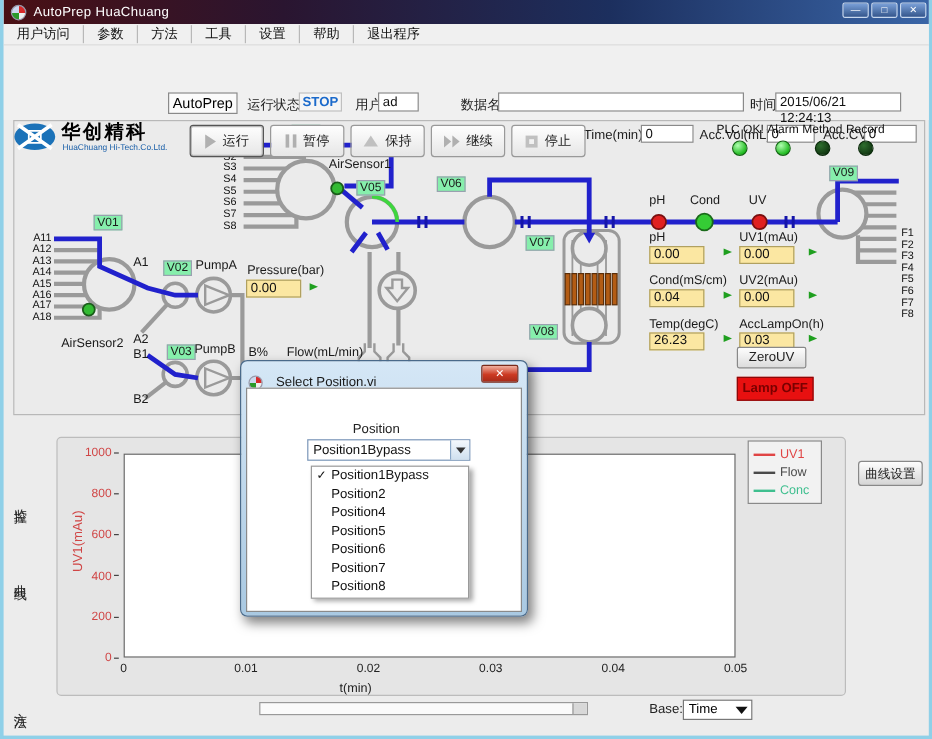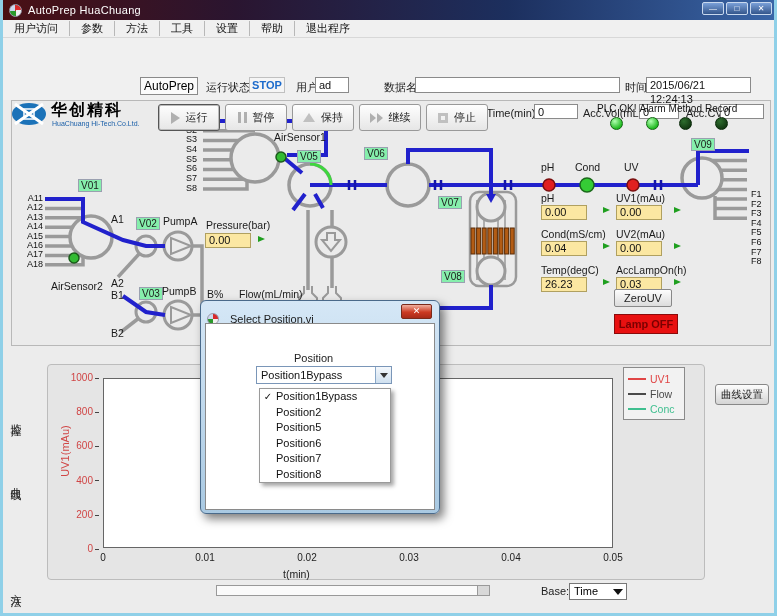--- a/index.html
+++ b/index.html
@@ -456,20 +456,24 @@
           <div class="dd-item">
           <span class="dd-check">✓</span>
           <span>Position1Bypass</span>
         </div>
           <div class="dd-item">
           <span class="dd-check"></span>
           <span>Position2</span>
         </div>
           <div class="dd-item">
           <span class="dd-check"></span>
+          <span>Position4</span>
+        </div>
+          <div class="dd-item">
+          <span class="dd-check"></span>
           <span>Position5</span>
         </div>
           <div class="dd-item">
           <span class="dd-check"></span>
           <span>Position6</span>
         </div>
           <div class="dd-item">
           <span class="dd-check"></span>
           <span>Position7</span>
         </div>

